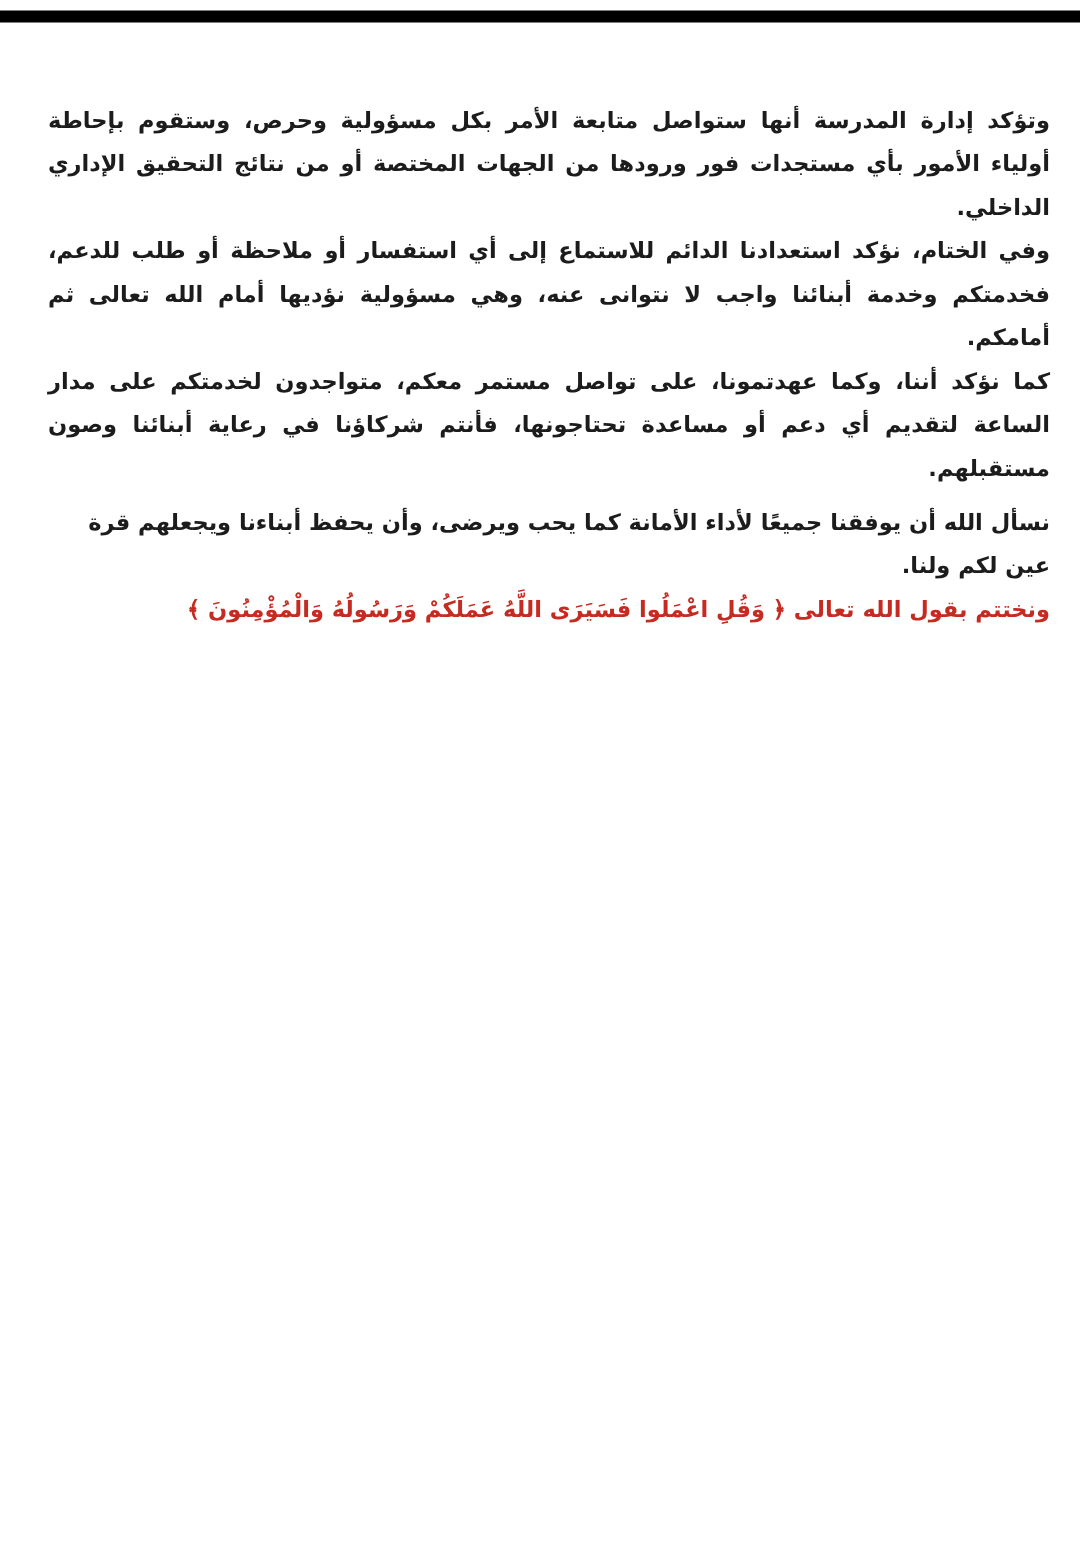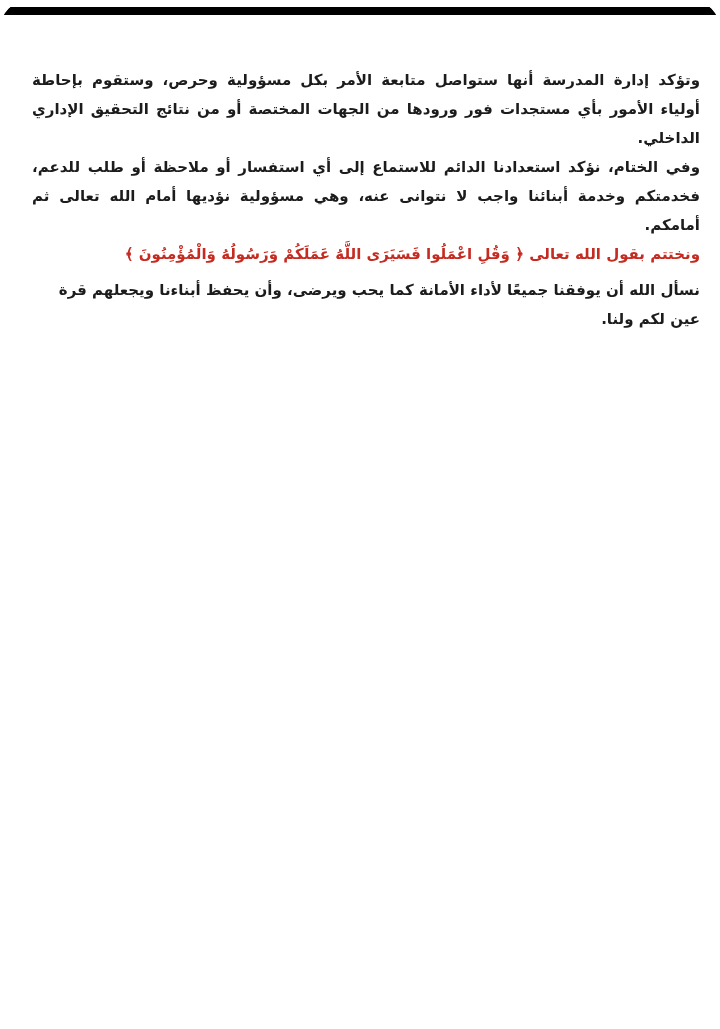--- a/index.html
+++ b/index.html
@@ -1,15 +1,15 @@
 <!DOCTYPE html>
 <html lang="ar"><head>
 <meta charset="utf-8">
 <style>
-  * { margin: 0; padding: 0; box-sizing: border-box; border-radius: 29px; }
+  * { margin: 0; padding: 0; box-sizing: border-box; }
   html, body { background: #ffffff; }
   body {
     width: 720px;
     height: 1029px;
     font-family: "DejaVu Sans", sans-serif;
   }
   .page {
     position: relative;
     width: 720px;
     height: 1029px;
@@ -55,21 +55,22 @@
 <div class="page">
 
   <div class="top-rule"></div>
 
   <div class="content">
 
     <p class="para">وتؤكد إدارة المدرسة أنها ستواصل متابعة الأمر بكل مسؤولية وحرص، وستقوم بإحاطة أولياء الأمور بأي مستجدات فور ورودها من الجهات المختصة أو من نتائج التحقيق الإداري الداخلي.</p>
 
     <p class="para">وفي الختام، نؤكد استعدادنا الدائم للاستماع إلى أي استفسار أو ملاحظة أو طلب للدعم، فخدمتكم وخدمة أبنائنا واجب لا نتوانى عنه، وهي مسؤولية نؤديها أمام الله تعالى ثم أمامكم.</p>
 
+    <p class="para">كما نؤكد أننا، وكما عهدتمونا، على تواصل مستمر معكم، متواجدون لخدمتكم على مدار الساعة لتقديم أي دعم أو مساعدة تحتاجونها، فأنتم شركاؤنا في رعاية أبنائنا وصون مستقبلهم.</p>
+
+    <p class="para-single prayer-line">نسأل الله أن يوفقنا جميعًا لأداء الأمانة كما يحب ويرضى، وأن يحفظ أبناءنا ويجعلهم قرة عين لكم ولنا.</p>
 
     <p class="para-single verse-line">ونختتم بقول الله تعالى ﴿ وَقُلِ اعْمَلُوا فَسَيَرَى اللَّهُ عَمَلَكُمْ وَرَسُولُهُ وَالْمُؤْمِنُونَ ﴾</p>
-
-    <p class="para-single prayer-line">نسأل الله أن يوفقنا جميعًا لأداء الأمانة كما يحب ويرضى، وأن يحفظ أبناءنا ويجعلهم قرة عين لكم ولنا.</p>
 
 
   </div>
 
 </div>
 
 </body></html>

